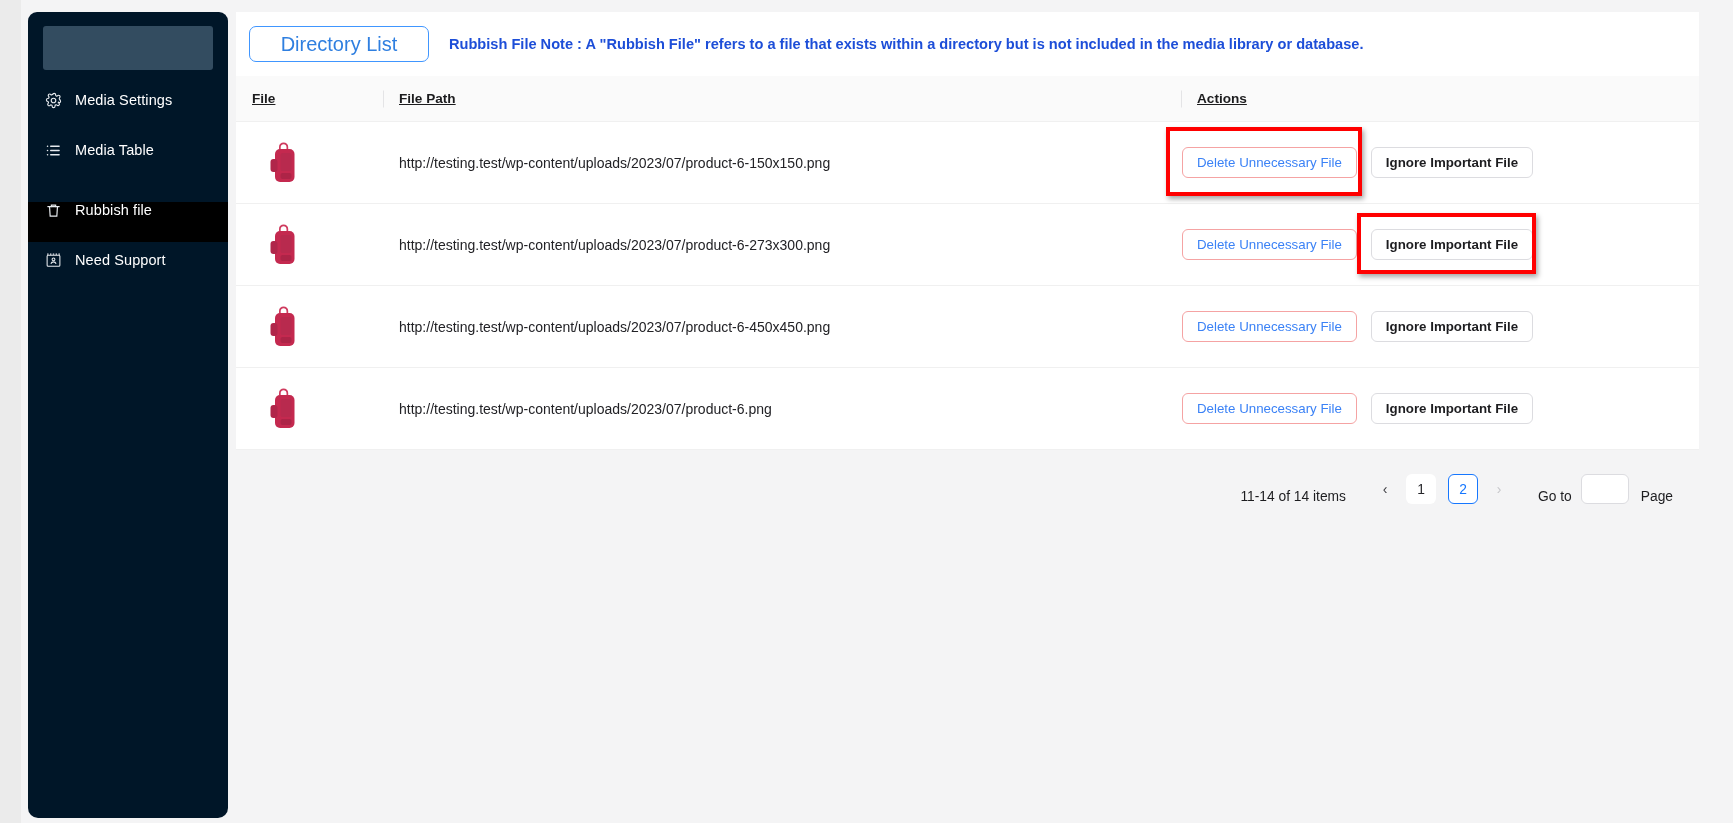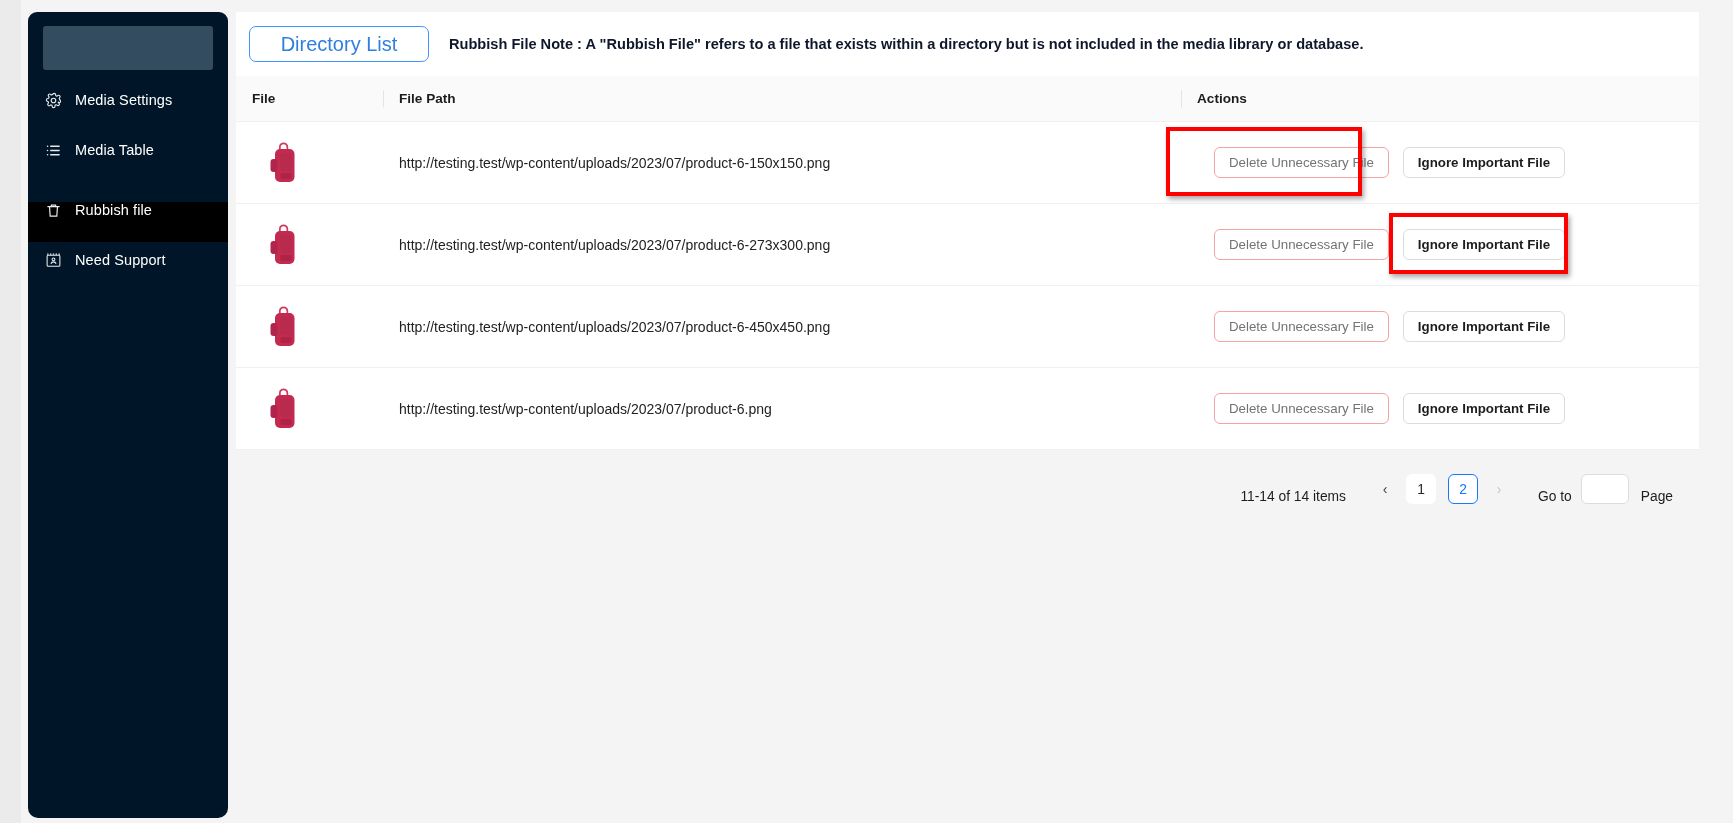--- a/index.html
+++ b/index.html
@@ -91,41 +91,42 @@
     height: 36px;
     border: 1px solid #4096ff;
     border-radius: 7px;
     background: #ffffff;
     color: #2f7fe0;
     font-size: 20px;
     font-family: "Liberation Sans", sans-serif;
     cursor: pointer;
   }
   .note {
-    color: #0f172a;
+    color: #1d4ed8;
     font-size: 14.6px;
     font-weight: bold;
     white-space: nowrap;
   }
 
   
   table.rubbish {
     width: 100%;
     border-collapse: collapse;
     table-layout: fixed;
   }
   table.rubbish thead th {
     background: #fafafa;
     text-align: left;
     font-size: 13.6px;
     font-weight: bold;
     color: #1c1c1e;
     padding: 15px 0 15px 16px;
     border-bottom: 1px solid #f0f0f0;
     position: relative;
+    text-decoration: underline;
   }
   table.rubbish thead th.sep::before {
     content: "";
     position: absolute;
     left: 0; top: 50%;
     transform: translateY(-50%);
     width: 1px; height: 17px;
     background: #e4e4e6;
   }
   .col-file { width: 147px; }
@@ -157,23 +158,22 @@
     border-radius: 6px;
     background: #ffffff;
     font-size: 13.3px;
     font-family: "Liberation Sans", sans-serif;
     cursor: pointer;
     white-space: nowrap;
     padding: 0 14px;
   }
   .btn-delete {
     border: 1px solid #f5a3a3;
-    color: #737373;
+    color: #3b82f6;
     min-width: 161px;
-    margin-left: 32px;
   }
   .btn-ignore {
     border: 1px solid #dcdce0;
     color: #1d1d20;
     min-width: 148px;
     font-weight: bold;
   }
   .btn-slot { position: relative; display:inline-flex; }
   
   .hl {

